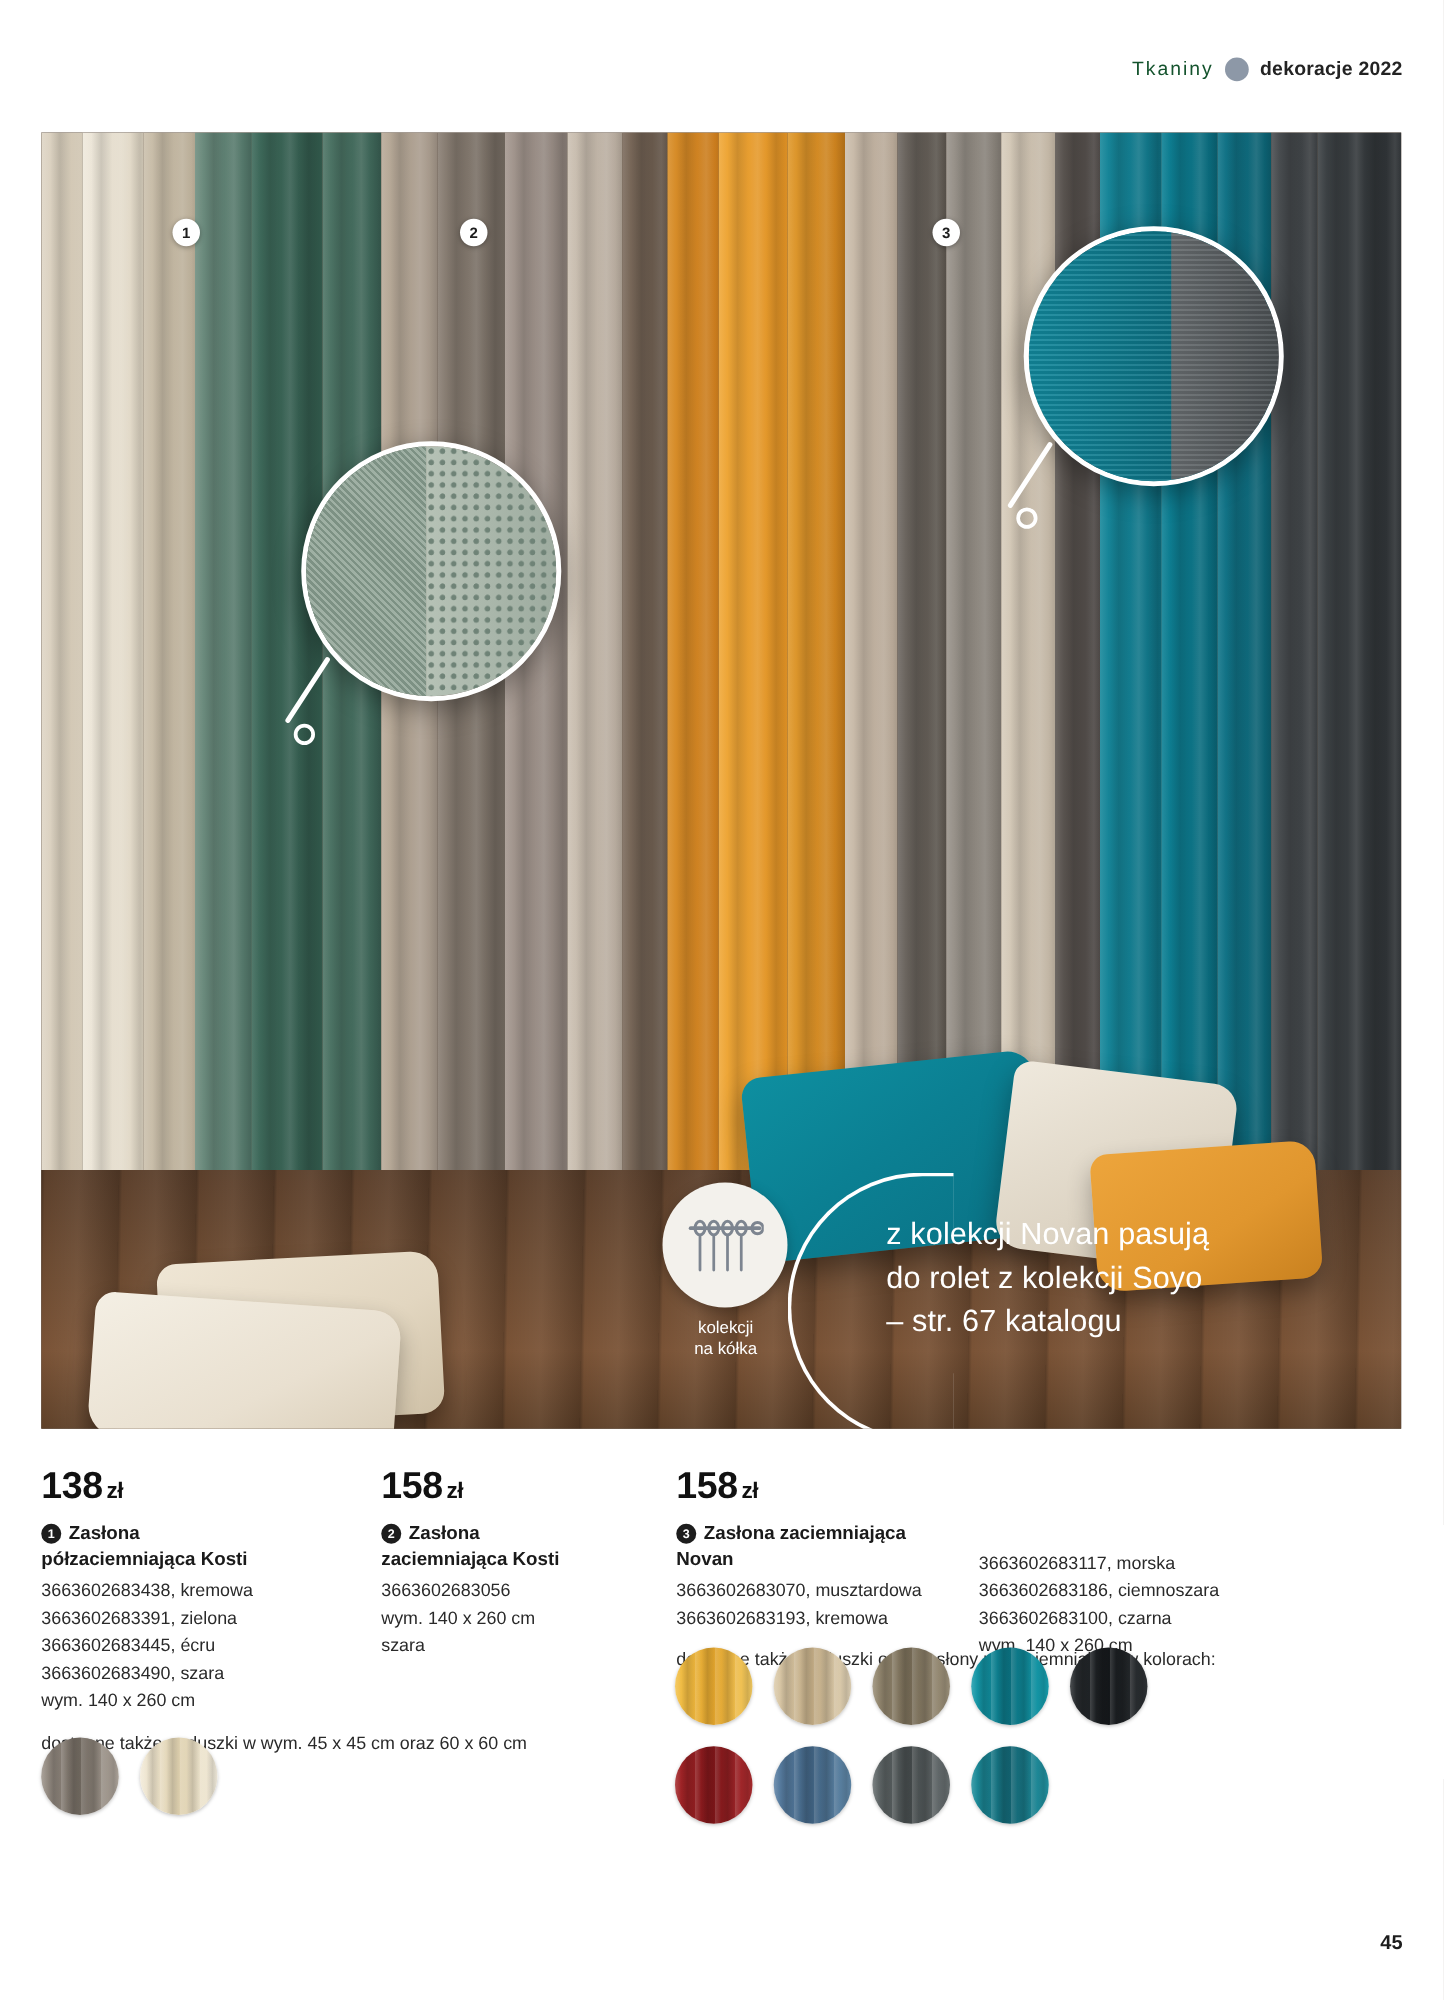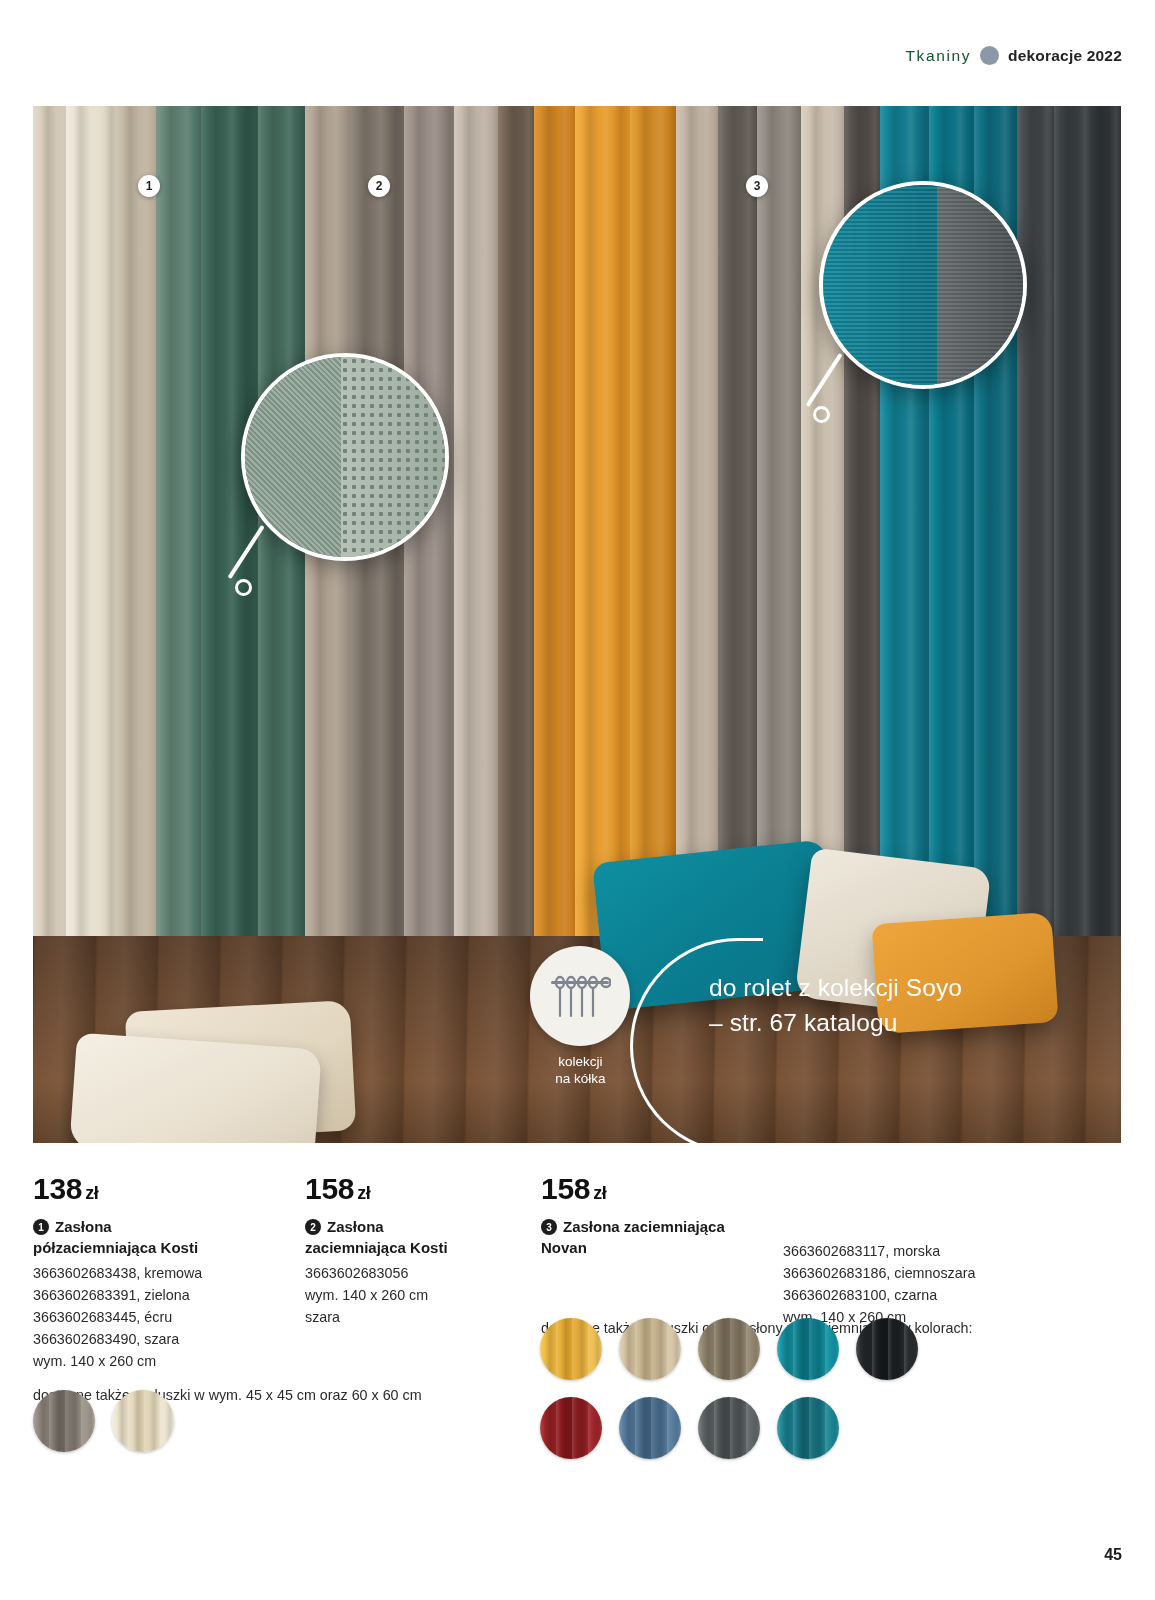--- a/index.html
+++ b/index.html
@@ -379,20 +379,21 @@
       </g>
     </svg>
   </div>
   <div class="mocowanie-label">
     <div>kolekcji</div>
     <div>na kółka</div>
   </div>
 
   <div class="promo-arc"></div>
   <div class="promo-text">
+    <div>z kolekcji Novan pasują</div>
     <div>do rolet z kolekcji Soyo</div>
     <div>– str. 67 katalogu</div>
   </div>
 </div>
 
 <div class="info">
 
   <div class="col c1">
     <div class="price">
       <span>138</span><span class="zl">zł</span>
@@ -430,20 +431,24 @@
 
   <div class="col c3">
     <div class="price">
       <span>158</span><span class="zl">zł</span>
     </div>
     <div class="bullet-line">
       <span class="bullet">3</span>
       <span>Zasłona zaciemniająca</span>
     </div>
     <div style="font-size:15px;font-weight:bold;margin:-2px 0 6px 0;">Novan</div>
+    <div class="codes">
+      <div>3663602683070, musztardowa</div>
+      <div>3663602683193, kremowa</div>
+    </div>
   </div>
 
   <div class="col c4">
     <div class="codes">
       <div>3663602683117, morska</div>
       <div>3663602683186, ciemnoszara</div>
       <div>3663602683100, czarna</div>
       <div>wym. 140 x 260 cm</div>
     </div>
   </div>

